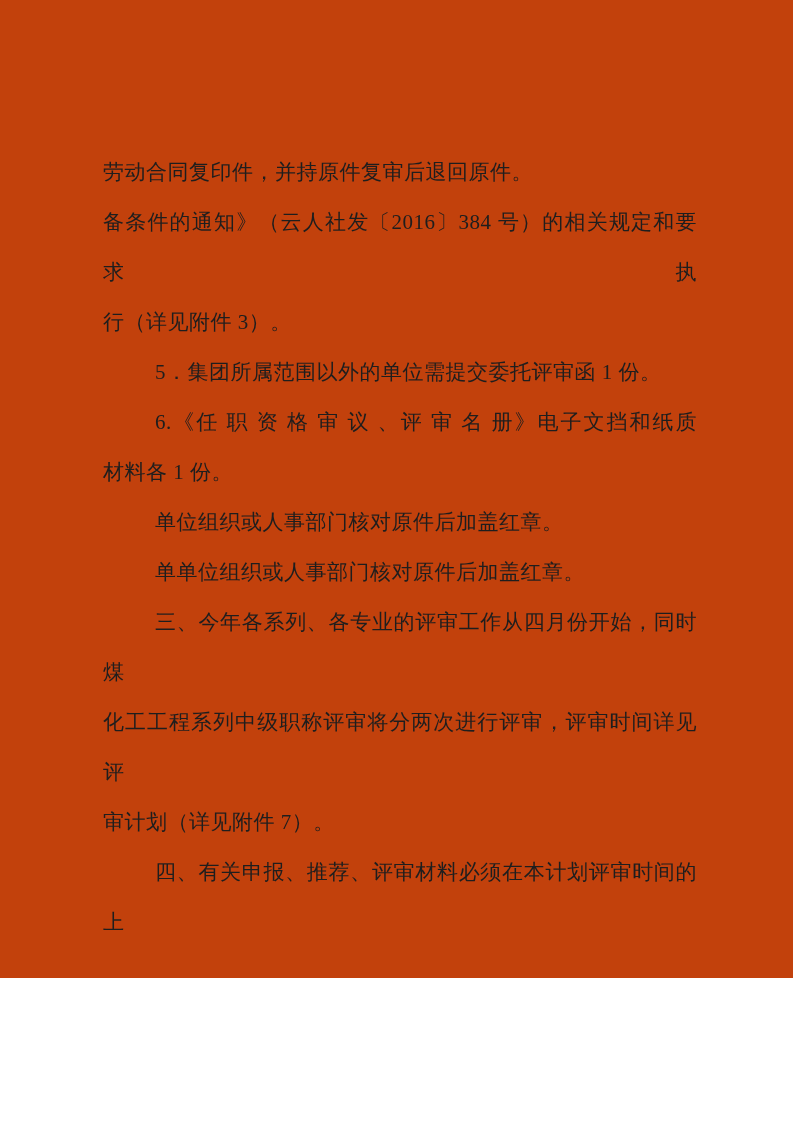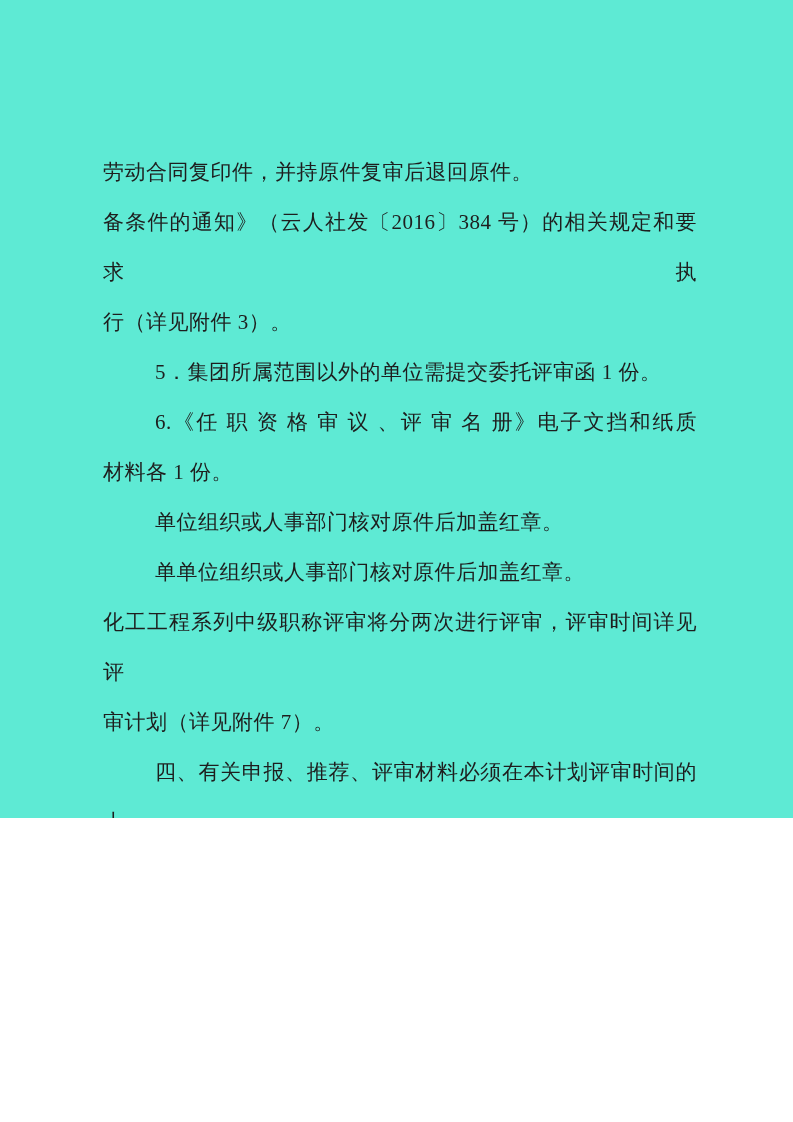--- a/index.html
+++ b/index.html
@@ -3,22 +3,22 @@
 <meta charset="utf-8">
 <style>
   html, body {
     margin: 0;
     padding: 0;
     background: #ffffff;
   }
   .page {
     position: relative;
     width: 793px;
-    height: 818px;
-    background: #5eead4;
+    height: 978px;
+    background: #c2410c;
     font-family: "Liberation Serif", "DejaVu Serif", serif;
     color: #1e1e1e;
     overflow: hidden;
   }
   .content {
     position: absolute;
     left: 103px;
     top: 147px;
     width: 594px;
   }
@@ -51,19 +51,20 @@
 <div class="page">
   <div class="content">
     <div class="line">劳动合同复印件，并持原件复审后退回原件。</div>
     <div class="line justify">备条件的通知》（云人社发〔2016〕384 号）的相关规定和要求执</div>
     <div class="line">行（详见附件 3）。</div>
     <div class="line indent">5．集团所属范围以外的单位需提交委托评审函 1 份。</div>
     <div class="line indent justify">6.《任 职 资 格 审 议 、评 审 名 册》电子文挡和纸质</div>
     <div class="line">材料各 1 份。</div>
     <div class="line indent">单位组织或人事部门核对原件后加盖红章。</div>
     <div class="line indent">单单位组织或人事部门核对原件后加盖红章。</div>
+    <div class="line indent justify">三、今年各系列、各专业的评审工作从四月份开始，同时煤</div>
     <div class="line justify">化工工程系列中级职称评审将分两次进行评审，评审时间详见评</div>
     <div class="line">审计划（详见附件 7）。</div>
     <div class="line indent justify">四、有关申报、推荐、评审材料必须在本计划评审时间的上</div>
 
   </div>
   <div class="pagenum">— 3 —</div>
 </div>
 
 </body></html>

